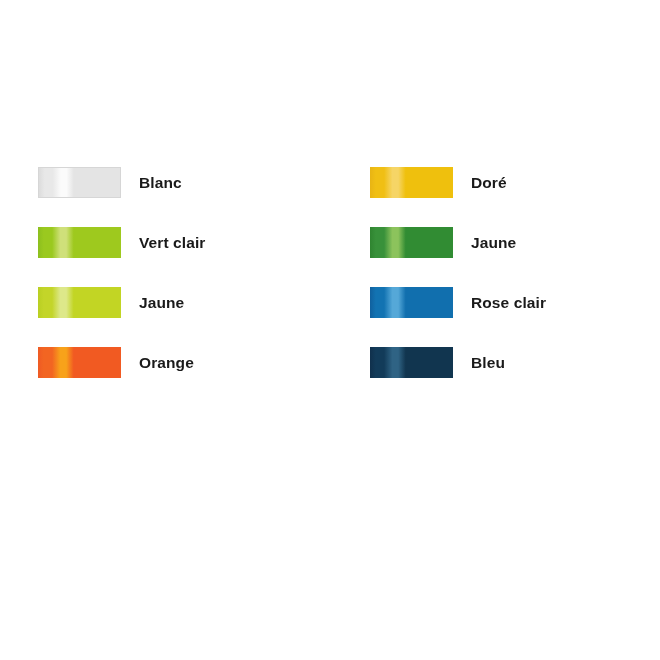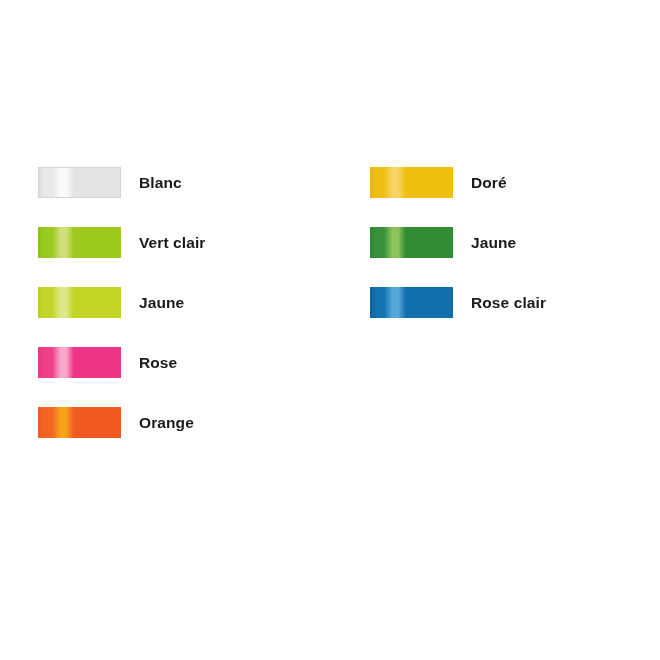--- a/index.html
+++ b/index.html
@@ -67,37 +67,37 @@
       </div>
       <div class="legend-row">
         <div class="swatch" style="background-image: linear-gradient(to right, rgb(140, 191, 30) 0%, rgb(154, 201, 31) 7%, rgb(154, 201, 31) 17%, rgb(207, 224, 122) 27%, rgb(207, 224, 122) 34%, rgb(158, 201, 30) 43%, rgb(158, 201, 30) 100%);"></div>
         <div class="swatch-label">Vert clair</div>
       </div>
       <div class="legend-row">
         <div class="swatch" style="background-image: linear-gradient(to right, rgb(185, 207, 34) 0%, rgb(195, 213, 41) 7%, rgb(195, 213, 41) 17%, rgb(221, 232, 138) 27%, rgb(221, 232, 138) 34%, rgb(194, 213, 36) 43%, rgb(194, 213, 36) 100%);"></div>
         <div class="swatch-label">Jaune</div>
       </div>
       <div class="legend-row">
-        <div class="swatch" style="background-image: linear-gradient(to right, rgb(232, 53, 127) 0%, rgb(239, 63, 138) 7%, rgb(239, 63, 138) 17%, rgb(248, 168, 200) 27%, rgb(248, 168, 200) 34%, rgb(239, 53, 135) 43%, rgb(239, 53, 135) 100%);"></div>
-        <div class="swatch-label">Rose</div>
-      </div>
-      <div class="legend-row">
         <div class="swatch" style="background-image: linear-gradient(to right, rgb(239, 90, 36) 0%, rgb(242, 101, 34) 7%, rgb(242, 101, 34) 17%, rgb(248, 162, 26) 27%, rgb(248, 162, 26) 34%, rgb(241, 90, 34) 43%, rgb(241, 90, 34) 100%);"></div>
         <div class="swatch-label">Orange</div>
       </div>
     </div>
 
   <div class="legend-column right">
       <div class="legend-row">
         <div class="swatch" style="background-image: linear-gradient(to right, rgb(232, 180, 20) 0%, rgb(240, 191, 20) 7%, rgb(240, 191, 20) 17%, rgb(246, 213, 102) 27%, rgb(246, 213, 102) 34%, rgb(239, 192, 13) 43%, rgb(239, 192, 13) 100%);"></div>
         <div class="swatch-label">Doré</div>
       </div>
       <div class="legend-row">
         <div class="swatch" style="background-image: linear-gradient(to right, rgb(47, 132, 48) 0%, rgb(56, 145, 58) 7%, rgb(56, 145, 58) 17%, rgb(140, 195, 92) 27%, rgb(140, 195, 92) 34%, rgb(49, 140, 51) 43%, rgb(49, 140, 51) 100%);"></div>
         <div class="swatch-label">Jaune</div>
       </div>
       <div class="legend-row">
         <div class="swatch" style="background-image: linear-gradient(to right, rgb(16, 96, 158) 0%, rgb(18, 115, 178) 7%, rgb(18, 115, 178) 17%, rgb(85, 168, 216) 27%, rgb(85, 168, 216) 34%, rgb(17, 111, 174) 43%, rgb(17, 111, 174) 100%);"></div>
         <div class="swatch-label">Rose clair</div>
       </div>
+      <div class="legend-row">
+        <div class="swatch" style="background-image: linear-gradient(to right, rgb(16, 48, 76) 0%, rgb(18, 59, 89) 7%, rgb(18, 59, 89) 17%, rgb(47, 99, 132) 27%, rgb(47, 99, 132) 34%, rgb(17, 53, 79) 43%, rgb(17, 53, 79) 100%);"></div>
+        <div class="swatch-label">Bleu</div>
+      </div>
     </div>
 
 </div>
 
 </body></html>

